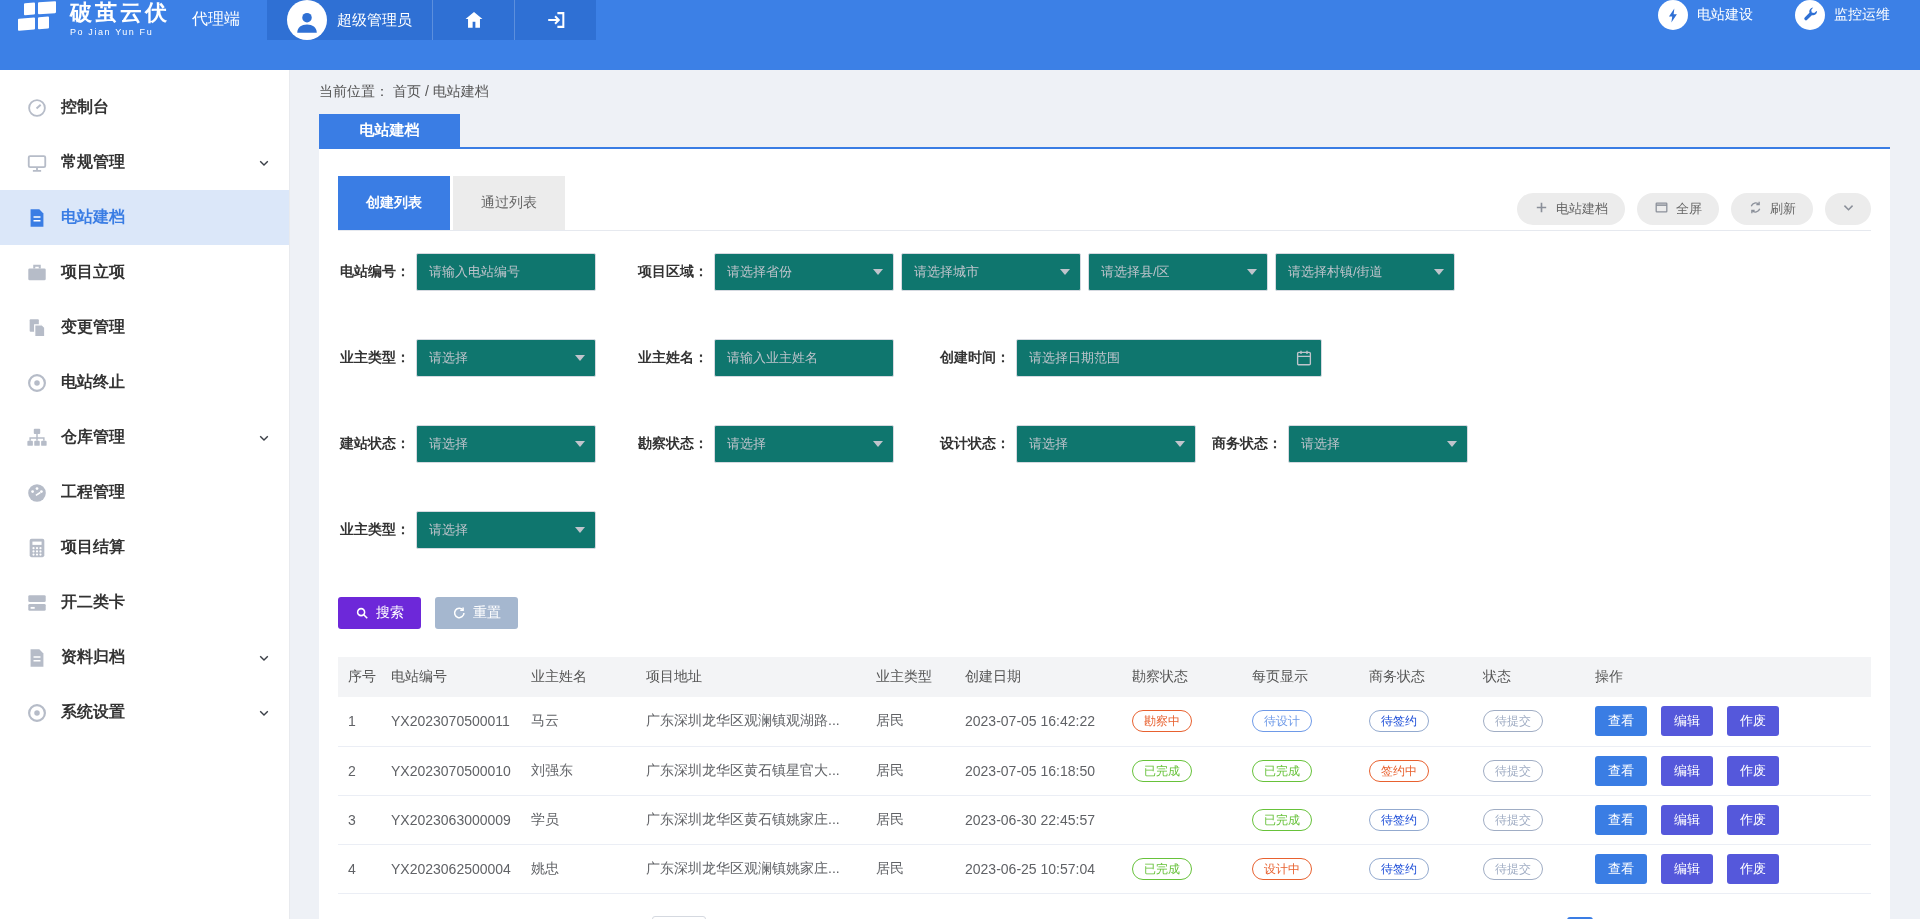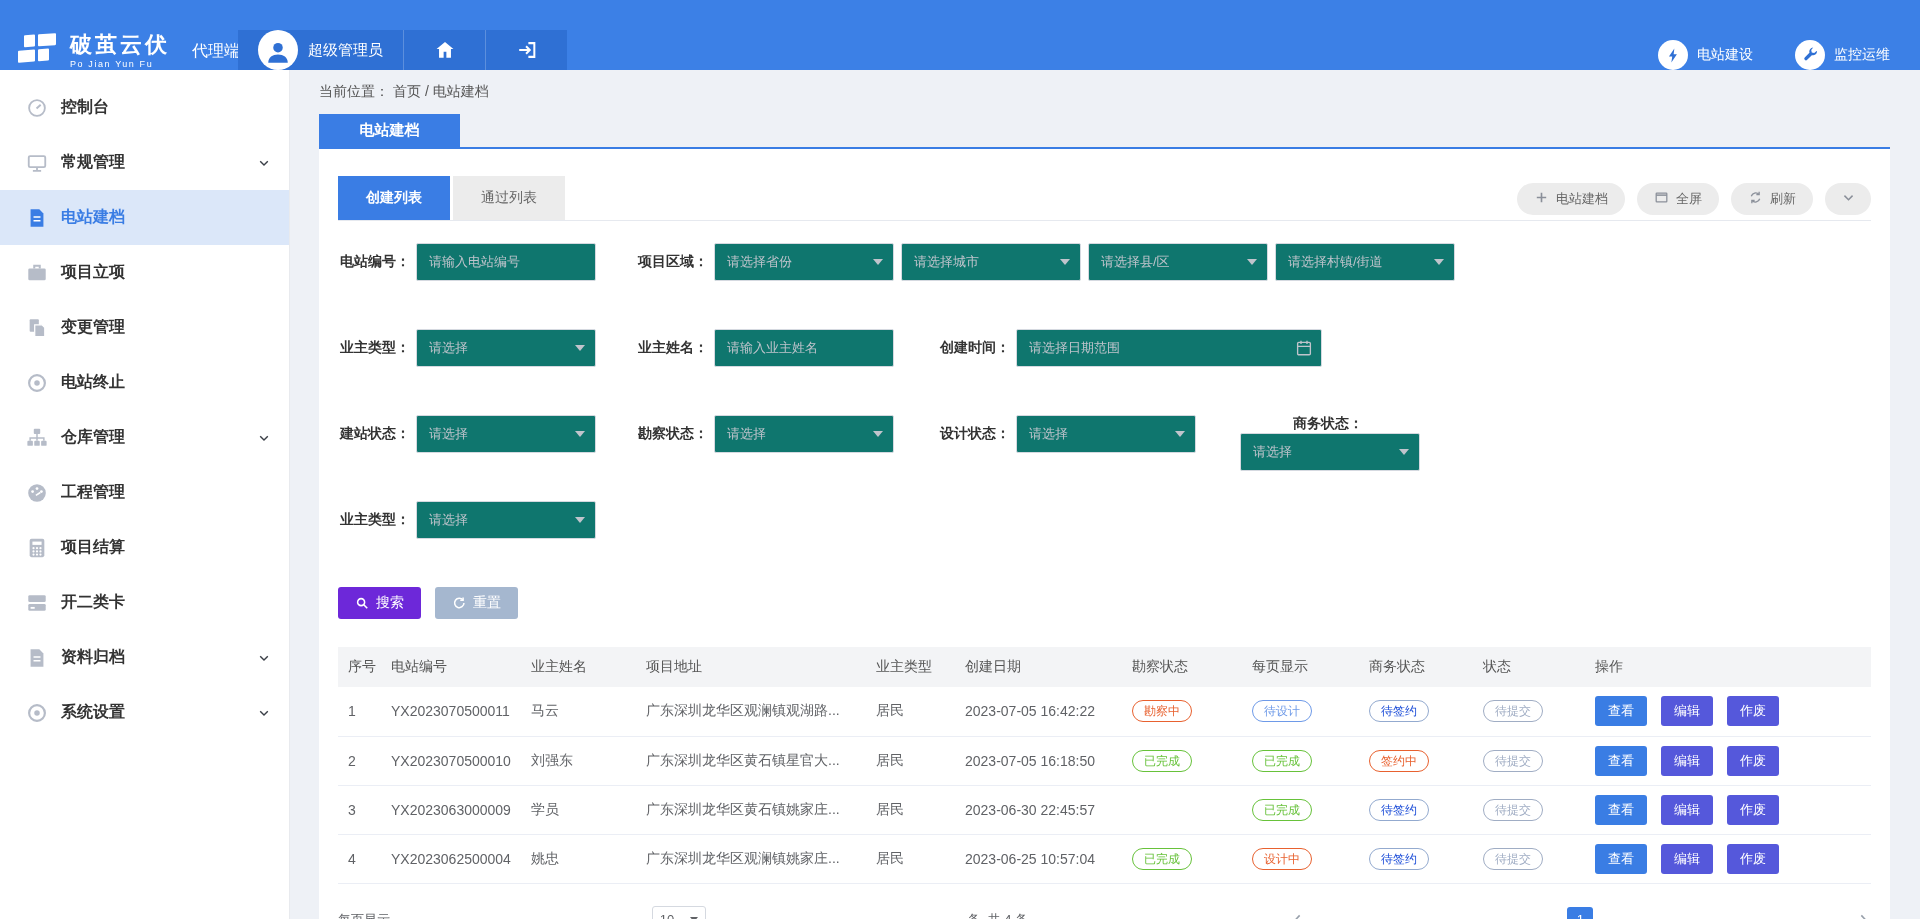--- a/index.html
+++ b/index.html
@@ -1,20 +1,20 @@
 <!DOCTYPE html>
 <html><head>
 <meta charset="utf-8">
 <style>
   * { margin:0; padding:0; box-sizing:border-box; }
   html,body { width:1920px; height:919px; overflow:hidden; }
   body { font-family:"Liberation Sans","DejaVu Sans",sans-serif; background:#eef1f6; }
 
   
-  .topbar { height:70px; background:#3c80e6; display:flex; align-items:flex-end; color:#fff; }
+  .topbar { height:70px; background:#3c80e6; display:flex; align-items:flex-start; color:#fff;gap:29px; }
   .brand { width:238px; display:flex; align-items:center; padding-left:14px; }
   .brand-logo { width:46px; height:38px; flex:0 0 auto; }
   .brand-text { margin-left:10px; }
   .brand-title { font-size:22px; font-weight:bold; letter-spacing:3px; line-height:1.1; white-space:nowrap; }
   .brand-sub { font-size:9px; letter-spacing:1.6px; margin-top:2px; white-space:nowrap; }
   .brand-divider { width:1px; height:28px; background:rgba(255,255,255,.6); margin:0 12px 0 10px; }
   .portal-label { font-size:16px; white-space:nowrap; }
   .user-strip { display:flex; background:#2f70d4; }
   .strip-sec { display:flex; align-items:center; justify-content:center; padding:0 20px; cursor:pointer; }
   .strip-sec + .strip-sec { border-left:1px solid rgba(255,255,255,.22); width:82px; padding:0; }
@@ -41,32 +41,32 @@
   .main { flex:1; padding:0 30px 0 29px; }
   .breadcrumb { height:44px; display:flex; align-items:center; font-size:14px; color:#555; }
   .breadcrumb .crumb-path { margin-left:4px; }
   .page-tabbar { border-bottom:2px solid #3a7de4; display:flex; }
   .page-tab { width:141px; height:33px; background:#3a7de4; color:#fff; font-size:15px; font-weight:600; display:flex; align-items:center; justify-content:center; cursor:pointer; }
 
   
   .card { background:#fff; padding:0 19px 4px; min-height:680px; }
   .card-head { padding-top:27px; display:flex; align-items:flex-end; justify-content:space-between; border-bottom:1px solid #e6e9ef; }
   .head-tabs { display:flex; gap:3px; }
-  .head-tab { min-width:112px; height:44px; padding:16px 14px; display:flex; align-items:center; justify-content:center; font-size:14px; background:#ececec; color:#666; cursor:pointer; }
+  .head-tab { min-width:112px; height:54px; padding:16px 14px; display:flex; align-items:center; justify-content:center; font-size:14px; background:#ececec; color:#666; cursor:pointer; }
   .head-tab.active { background:#3a7de4; color:#fff; font-weight:600; }
   .head-toolbar { display:flex; gap:12px; margin-bottom:5px; }
   .pill-btn { height:32px; border-radius:16px; background:#ececec; color:#666; font-size:13px; display:flex; align-items:center; gap:7px; padding:0 17px; cursor:pointer; border:none; font-family:inherit; }
   .pill-btn svg { width:15px; height:15px; color:#8a8f99; }
   .pill-btn.icon-only { width:46px; justify-content:center; padding:0; }
 
   
   .filters { padding-top:22px; }
   .frow { position:relative; height:54px; margin-bottom:32px; }
   .fgroup { position:absolute; top:0; display:flex; align-items:center; }
-  .fgroup.c0 { left:0; } .fgroup.c1 { left:298px; } .fgroup.c2 { left:600px; } .fgroup.c3 { left:902px;flex-direction:column; }
+  .fgroup.c0 { left:0; } .fgroup.c1 { left:298px; } .fgroup.c2 { left:600px; } .fgroup.c3 { left:872px; }
   .flabel { width:72px; text-align:right; font-size:14px; color:#333; font-weight:700; margin-right:6px; white-space:nowrap; }
   .ctrl { height:38px; border:1px solid #d5d9e0; border-radius:2px; background:#0f766e; display:flex; align-items:center; position:relative; font-size:13px; color:#c0c4cc; padding:0 12px; cursor:pointer; }
   .w180 { width:180px; } .w306 { width:306px; }
   .caret { position:absolute; right:10px; width:0; height:0; border-left:5px solid transparent; border-right:5px solid transparent; border-top:6px solid #c0c4cc; }
   .cal-icon { position:absolute; right:8px; top:50%; transform:translateY(-50%); height:18px; color:#c0c4cc; }
   .cal-icon svg { width:18px; height:18px; display:block; }
   .selgroup { display:flex; gap:7px; }
 
   
   .btnrow { display:flex; gap:14px; margin-top:7px; }

